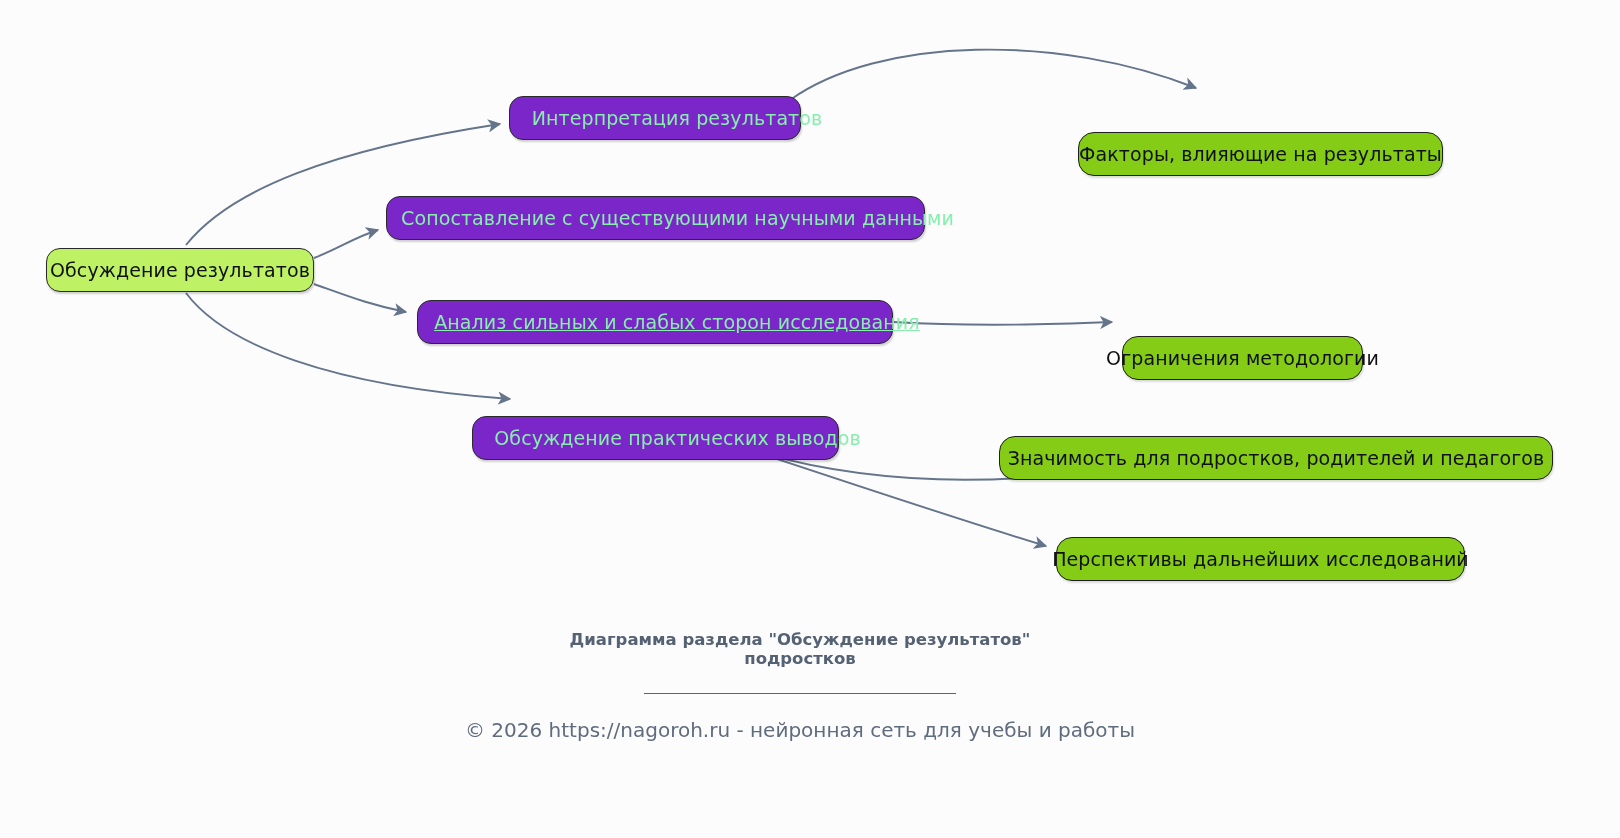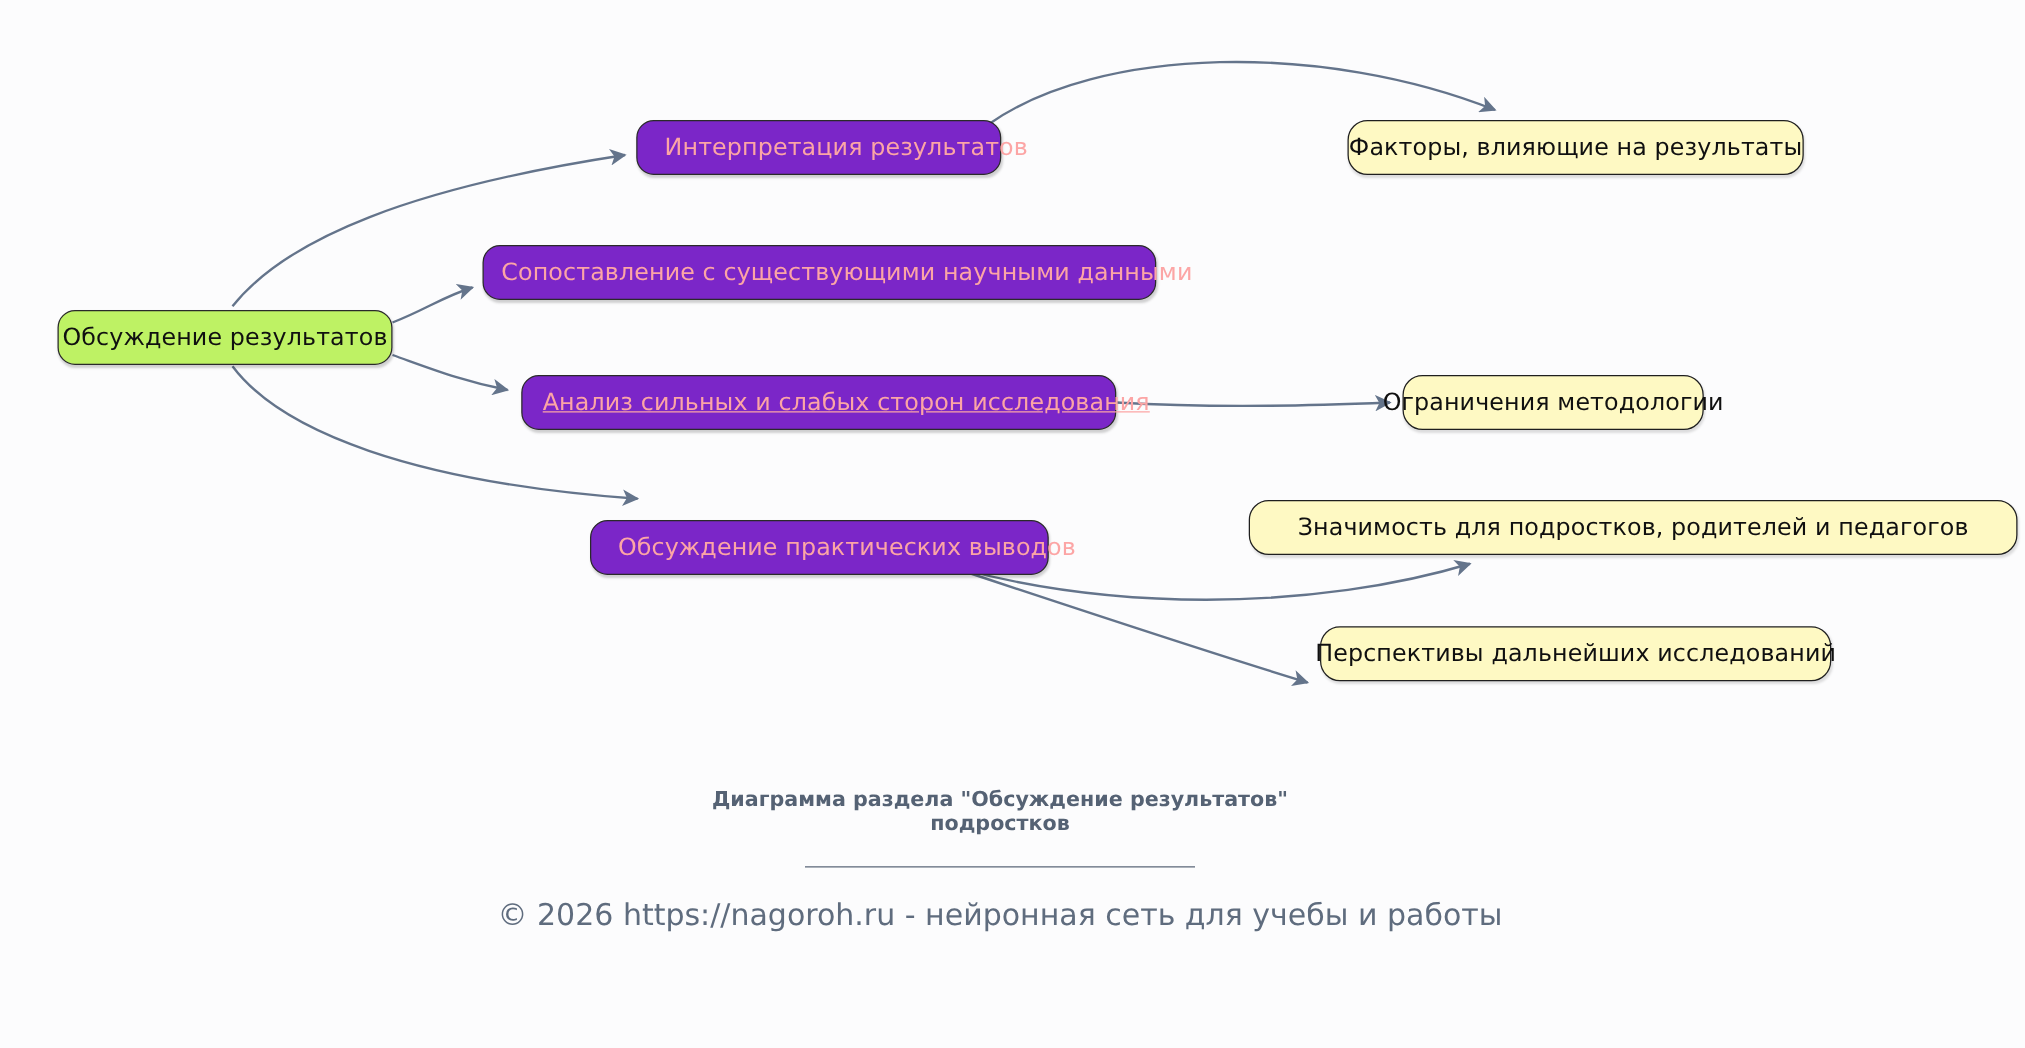--- a/index.html
+++ b/index.html
@@ -36,30 +36,31 @@
   }
   .node-root {
     background: #bef264;
     border: 1.6px solid #2a2a2a;
     color: #101010;
     box-shadow: 1px 2px 2px rgba(0,0,0,0.18);
   }
   .node-main {
     background: #7b26c8;
     border: 1.6px solid #2a2a2a;
-    color: #fca5a5;
+    color: #86efac;
     box-shadow: 1px 2px 2px rgba(0,0,0,0.18);
     padding-left: 44px;
   }
   .node-leaf {
-    background: #fef9c3;
+    background: #84cc16;
     border: 1.8px solid #1f1f1f;
     color: #101010;
     border-radius: 16px;
     box-shadow: 1px 2px 2px rgba(0,0,0,0.13);
+    margin-top: 36px;
   }
   .caption {
     position: absolute;
     left: 50%;
     transform: translateX(-50%);
     text-align: center;
     font-weight: bold;
     font-size: 16.5px;
     line-height: 1.18;
     color: #556274;
@@ -71,21 +72,21 @@
     transform: translateX(-50%);
     width: 312px;
     height: 0;
     border-top: 1.6px solid #5a6678;
   }
   .footer {
     position: absolute;
     left: 50%;
     transform: translateX(-50%);
     text-align: center;
-    font-size: 24px;
+    font-size: 20px;
     color: #5f6c7e;
     white-space: nowrap;
   }
 </style>
 </head>
 <body>
 
 <div id="canvas">
 
   <svg id="edges" viewBox="0 0 1620 838" xmlns="http://www.w3.org/2000/svg">
@@ -128,21 +129,21 @@
   </div>
 
   <div class="node node-leaf" style="left:1078px; top:96px; width:365px; height:44px;">
     <span>Факторы, влияющие на результаты</span>
   </div>
 
   <div class="node node-leaf" style="left:1122px; top:300px; width:241px; height:44px;">
     <span>Ограничения методологии</span>
   </div>
 
-  <div class="node node-leaf" style="left:999px; top:400px; width:615px; height:44px;">
+  <div class="node node-leaf" style="left:999px; top:400px; width:554px; height:44px;">
     <span>Значимость для подростков, родителей и педагогов</span>
   </div>
 
   <div class="node node-leaf" style="left:1056px; top:501px; width:409px; height:44px;">
     <span>Перспективы дальнейших исследований</span>
   </div>
 
   <div class="caption" style="top:630px; left:800px;">
     <div>Диаграмма раздела "Обсуждение результатов"</div>
     <div>подростков</div>

